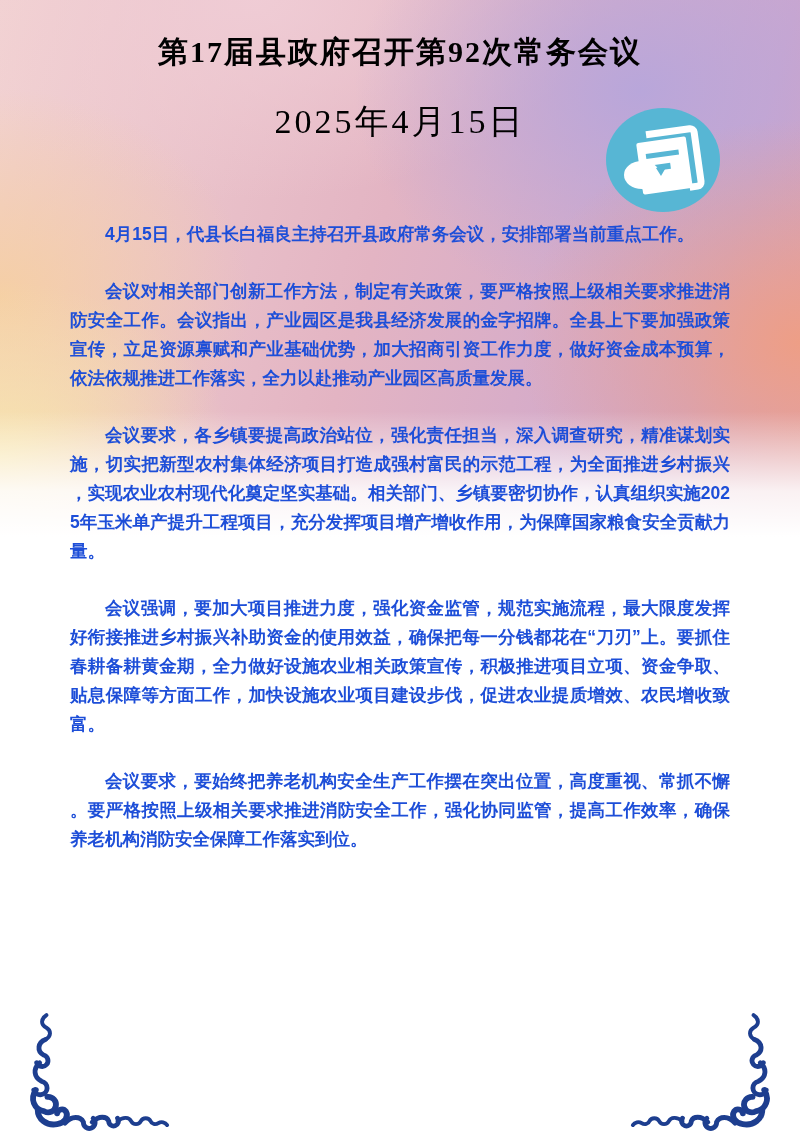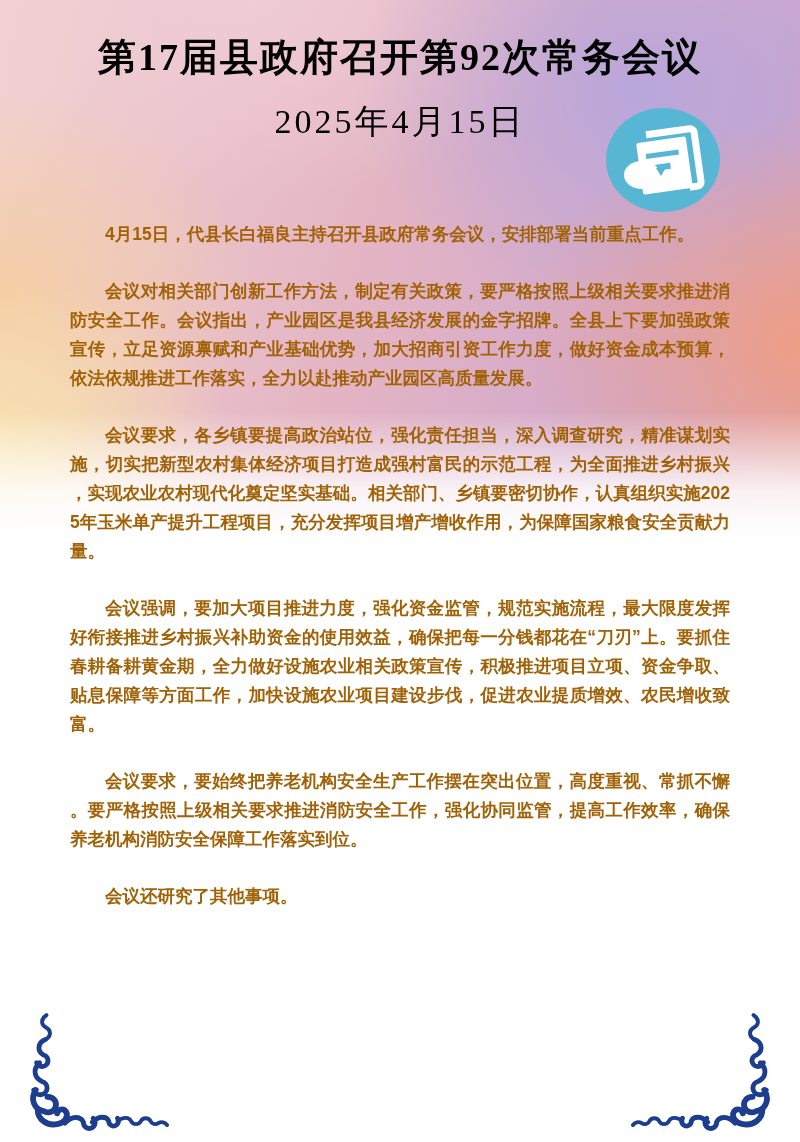--- a/index.html
+++ b/index.html
@@ -19,40 +19,40 @@
       radial-gradient(45% 26% at 0% 26%, rgba(246,207,160,.90) 0%, rgba(246,207,160,0) 70%),
       radial-gradient(50% 28% at 100% 30%, rgba(239,158,131,.95) 0%, rgba(239,158,131,0) 70%),
       radial-gradient(55% 30% at 80% 8%, rgba(183,166,219,.95) 0%, rgba(183,166,219,0) 65%),
       radial-gradient(60% 25% at 32% 0%, rgba(240,205,214,.90) 0%, rgba(240,205,214,0) 70%),
       linear-gradient(105deg, #f2d3d2 0%, #e3b4c3 40%, #cda6cd 72%, #e59ca0 100%);
   }
   .title{
     position:absolute;top:32px;left:0;right:0;
     margin:0;text-align:center;
     font-family:"Liberation Serif",serif;
-    font-size:38px;font-weight:700;letter-spacing:2px;
+    font-size:30px;font-weight:700;letter-spacing:2px;
     color:#000000;
   }
   .date{
     position:absolute;top:99px;left:0;right:0;
     text-align:center;
     font-family:"Liberation Serif",serif;
     font-size:34px;font-weight:400;letter-spacing:3px;
     color:#000000;
   }
   .news-badge{
     position:absolute;left:606px;top:108px;width:114px;height:104px;
   }
   .content{
     position:absolute;top:220px;left:70px;width:660px;
   }
   .content p{
     margin:0 0 28px 0;
     font-size:17.5px;line-height:29px;
-    font-weight:600;color:#a16207;
+    font-weight:600;color:#1d4ed8;
     text-indent:2em;
     text-align:justify;
     word-break:break-all;line-break:anywhere;
   }
   .content p:last-child{margin-bottom:0;}
   .flourish{
     position:absolute;bottom:8px;width:146px;height:122px;
   }
   .flourish.left{left:26px;}
   .flourish.right{right:26px;transform:scaleX(-1);}
@@ -80,21 +80,20 @@
       <path d="M36,81 c5,3 11,3 16,1 l-3,-10 -13,3 z" fill="#ffffff"></path>
     </svg>
   </div>
 
   <main class="content">
     <p>4月15日，代县长白福良主持召开县政府常务会议，安排部署当前重点工作。</p>
     <p>会议对相关部门创新工作方法，制定有关政策，要严格按照上级相关要求推进消防安全工作。会议指出，产业园区是我县经济发展的金字招牌。全县上下要加强政策宣传，立足资源禀赋和产业基础优势，加大招商引资工作力度，做好资金成本预算，依法依规推进工作落实，全力以赴推动产业园区高质量发展。</p>
     <p>会议要求，各乡镇要提高政治站位，强化责任担当，深入调查研究，精准谋划实施，切实把新型农村集体经济项目打造成强村富民的示范工程，为全面推进乡村振兴，实现农业农村现代化奠定坚实基础。相关部门、乡镇要密切协作，认真组织实施2025年玉米单产提升工程项目，充分发挥项目增产增收作用，为保障国家粮食安全贡献力量。</p>
     <p>会议强调，要加大项目推进力度，强化资金监管，规范实施流程，最大限度发挥好衔接推进乡村振兴补助资金的使用效益，确保把每一分钱都花在“刀刃”上。要抓住春耕备耕黄金期，全力做好设施农业相关政策宣传，积极推进项目立项、资金争取、贴息保障等方面工作，加快设施农业项目建设步伐，促进农业提质增效、农民增收致富。</p>
     <p>会议要求，要始终把养老机构安全生产工作摆在突出位置，高度重视、常抓不懈。要严格按照上级相关要求推进消防安全工作，强化协同监管，提高工作效率，确保养老机构消防安全保障工作落实到位。</p>
-    <p>会议还研究了其他事项。</p>
   </main>
 
   <svg class="flourish left" viewBox="0 0 150 125" xmlns="http://www.w3.org/2000/svg">
     <defs>
       <g id="flourish-shape" fill="none" stroke="#1d3e8f" stroke-linecap="round">
         <path stroke-width="4" d="M21,3 c-6,4 -6,10 0,13 c5,3 5,9 -1,12"></path>
         <path stroke-width="5" d="M20,28 c-8,3 -9,12 -2,16 a6,6 0 1 1 -7,8"></path>
         <path stroke-width="5" d="M14,52 c-7,6 -6,15 2,19 a7,7 0 1 1 -8,9"></path>
         <path stroke-width="6" d="M10,80 c-6,9 -2,20 9,22 a8,8 0 1 0 3,-15"></path>
         <path stroke-width="6" d="M12,100 c0,10 9,17 20,15 c8,-1 12,-8 9,-13 a5,5 0 0 0 -9,2"></path>

